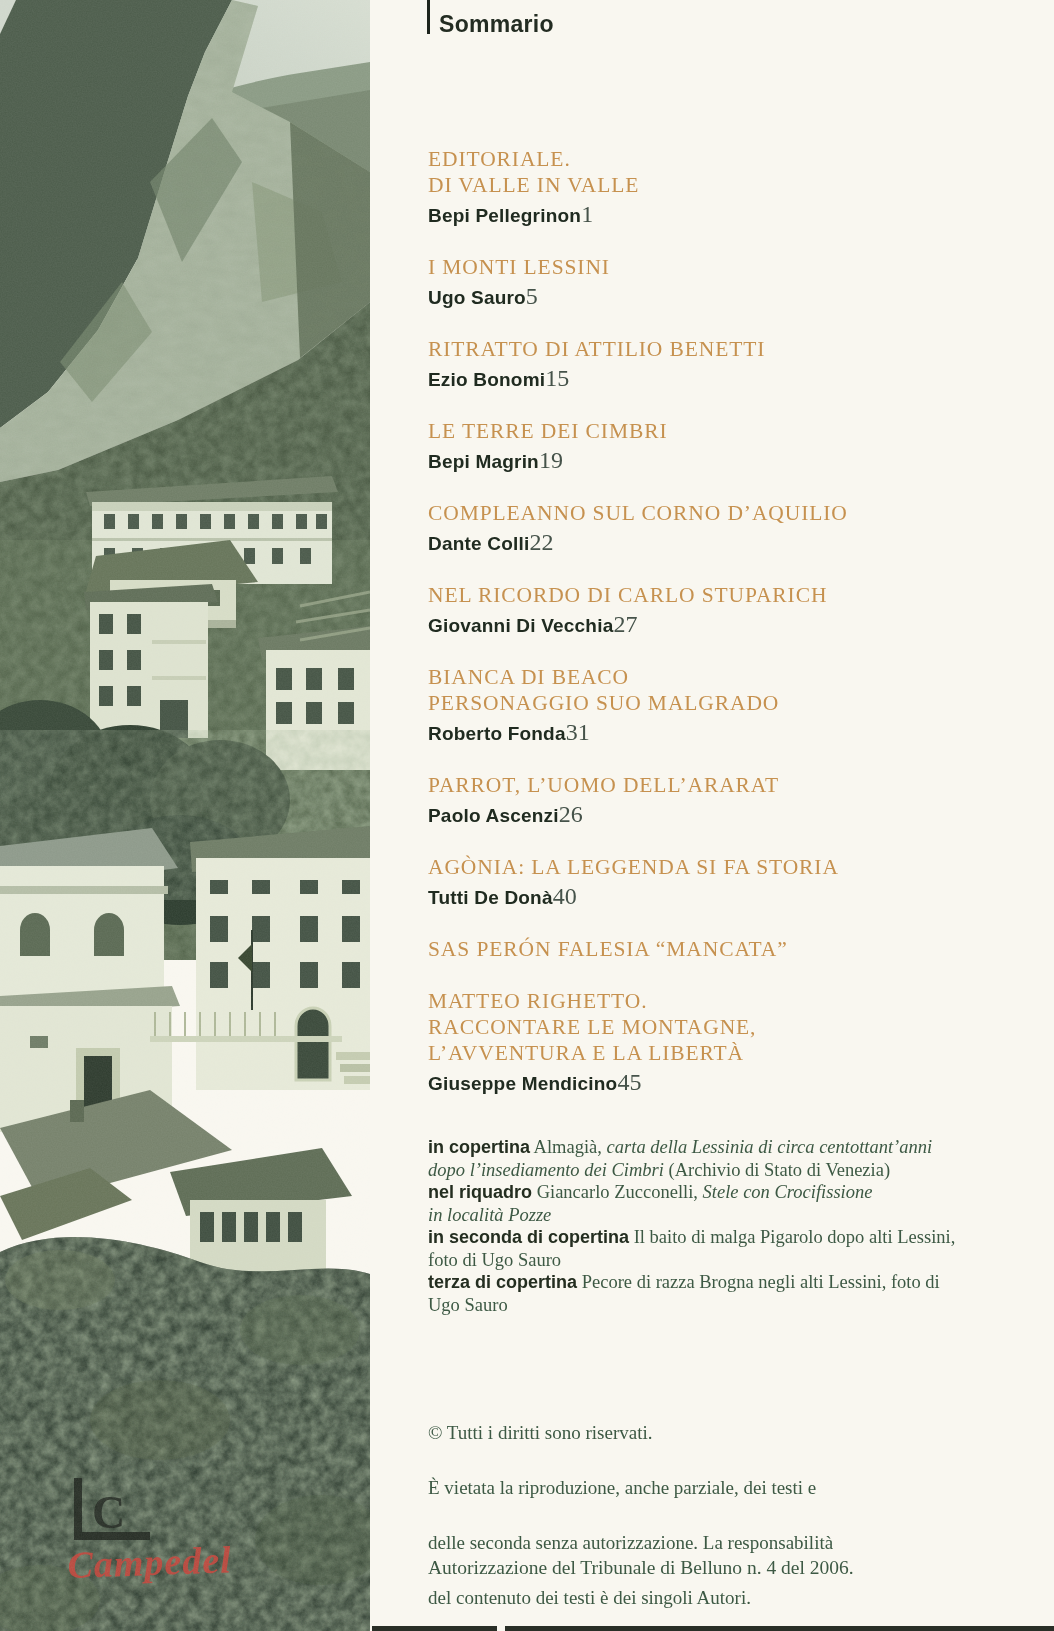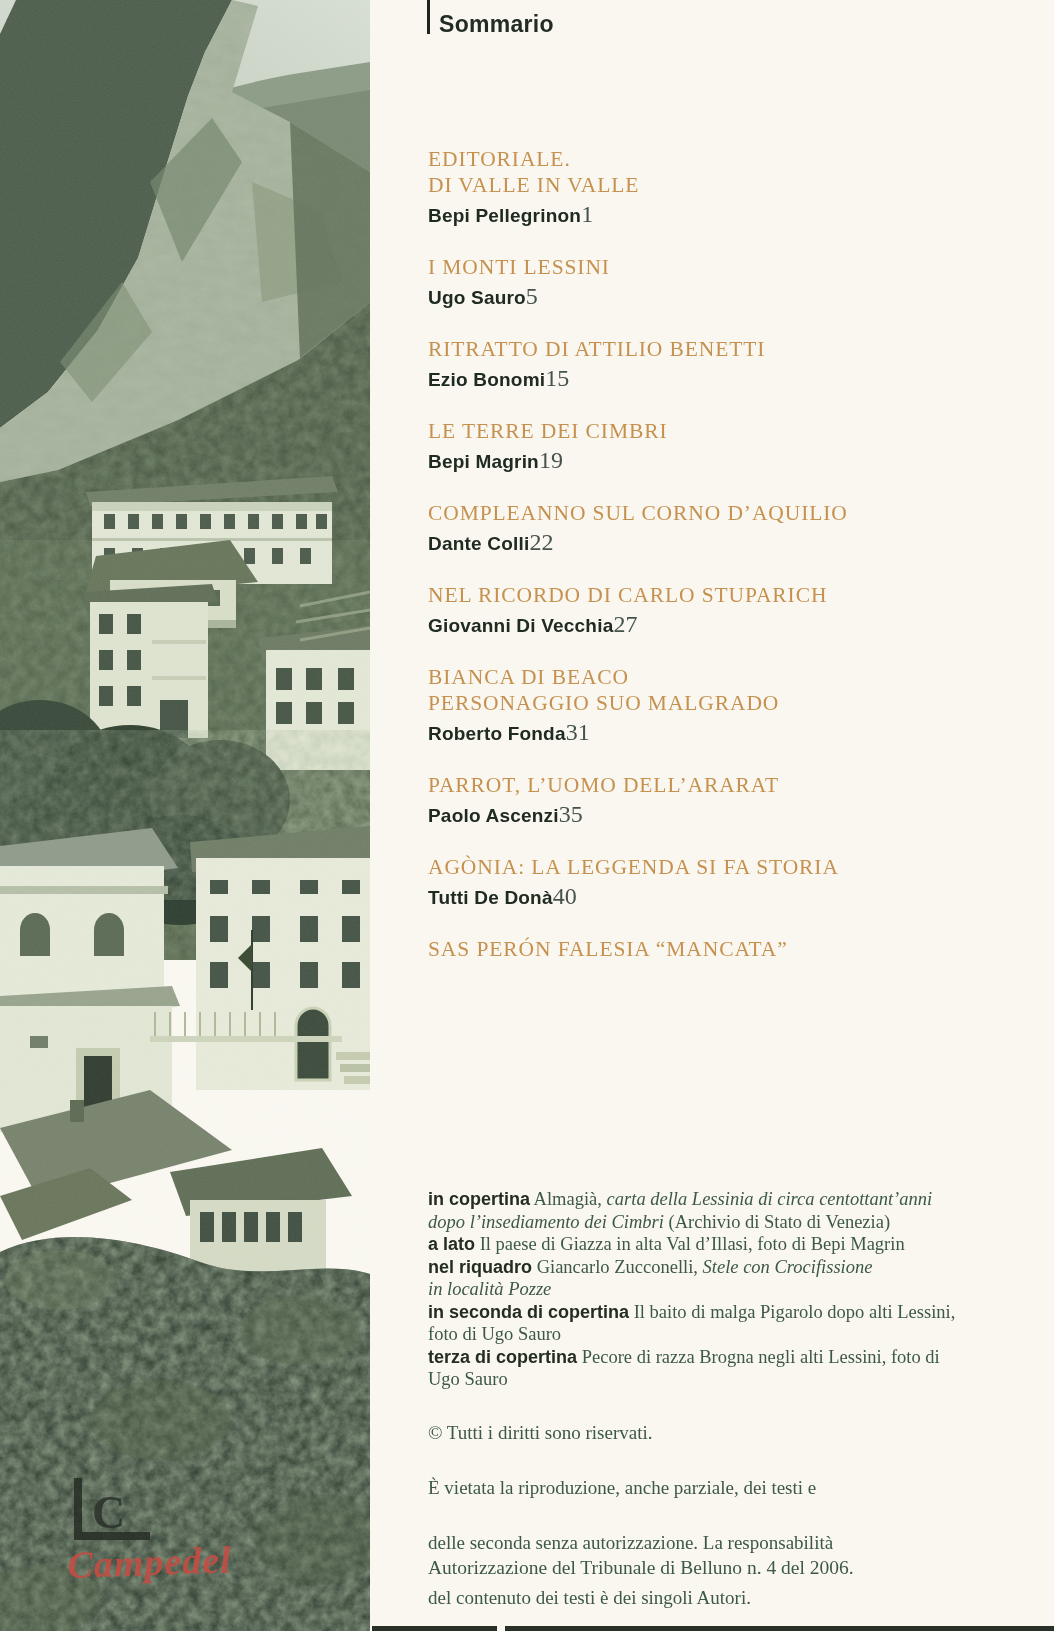--- a/index.html
+++ b/index.html
@@ -33,21 +33,21 @@
     color:var(--title-accent);
   }
   .toc-row{display:flex;align-items:baseline;margin-top:4px;}
   .toc-author{
     font-size:19px;line-height:24px;font-weight:bold;color:var(--author-text);letter-spacing:.2px;
   }
   .toc-page{
     font-family:"Liberation Serif",serif;font-size:24px;line-height:24px;
     color:var(--page-number-text);
   }
-  #credits{position:absolute;left:428px;top:1188px;width:560px;}
+  #credits{position:absolute;left:428px;top:1136px;width:560px;}
   .credit-line{white-space:nowrap;font-size:18.5px;line-height:22.5px;}
   .seg-b{font-family:"Liberation Sans",sans-serif;font-weight:bold;color:var(--label-text);font-size:18px;}
   .seg-r{font-family:"Liberation Serif",serif;color:var(--serif-text);}
   .seg-i{font-family:"Liberation Serif",serif;font-style:italic;color:var(--serif-text);}
   #copyright{position:absolute;left:428px;top:1389px;width:520px;
     font-family:"Liberation Serif",serif;font-size:19px;line-height:23px;color:var(--serif-text);}
   .copy-line{white-space:nowrap;margin-top:32px;}
   .authorization{
     position:absolute;left:428px;top:1557px;width:560px;white-space:nowrap;
     font-family:"Liberation Serif",serif;font-size:19.5px;color:var(--serif-text);
@@ -310,39 +310,47 @@
         <div class="toc-title">PERSONAGGIO SUO MALGRADO</div>
         <div class="toc-row">
           <span class="toc-author">Roberto Fonda</span>
           <span class="toc-page">31</span>
         </div>
       </div>
       <div class="toc-entry">
         <div class="toc-title">PARROT, L’UOMO DELL’ARARAT</div>
         <div class="toc-row">
           <span class="toc-author">Paolo Ascenzi</span>
-          <span class="toc-page">35</span>
+          <span class="toc-page">26</span>
         </div>
       </div>
       <div class="toc-entry">
         <div class="toc-title">AGÒNIA: LA LEGGENDA SI FA STORIA</div>
         <div class="toc-row">
           <span class="toc-author">Tutti De Donà</span>
           <span class="toc-page">40</span>
         </div>
       </div>
       <div class="toc-entry">
         <div class="toc-title">SAS PERÓN FALESIA “MANCATA”</div>
+      </div>
+      <div class="toc-entry">
+        <div class="toc-title">MATTEO RIGHETTO.</div>
+        <div class="toc-title">RACCONTARE LE MONTAGNE,</div>
+        <div class="toc-title">L’AVVENTURA E LA LIBERTÀ</div>
+        <div class="toc-row">
+          <span class="toc-author">Giuseppe Mendicino</span>
+          <span class="toc-page">45</span>
+        </div>
       </div>
     </div>
 
   <div id="credits">
       <div class="credit-line"><span class="seg-b">in copertina</span><span class="seg-r"> Almagià, </span><span class="seg-i">carta della Lessinia di circa centottant’anni</span></div>
       <div class="credit-line"><span class="seg-i">dopo l’insediamento dei Cimbri</span><span class="seg-r"> (Archivio di Stato di Venezia)</span></div>
-      <div class="credit-line"><span class="seg-b">a lato</span><span class="seg-r"> Il paese di Giazza in alta Val d’Illasi, foto di Bepi Magrin</span></div>
       <div class="credit-line"><span class="seg-b">nel riquadro</span><span class="seg-r"> Giancarlo Zucconelli, </span><span class="seg-i">Stele con Crocifissione</span></div>
       <div class="credit-line"><span class="seg-i">in località Pozze</span></div>
       <div class="credit-line"><span class="seg-b">in seconda di copertina</span><span class="seg-r"> Il baito di malga Pigarolo dopo alti Lessini,</span></div>
       <div class="credit-line"><span class="seg-r">foto di Ugo Sauro</span></div>
       <div class="credit-line"><span class="seg-b">terza di copertina</span><span class="seg-r"> Pecore di razza Brogna negli alti Lessini, foto di</span></div>
       <div class="credit-line"><span class="seg-r">Ugo Sauro</span></div>
     </div>
 
   <div id="copyright">
       <div class="copy-line">© Tutti i diritti sono riservati.</div>

